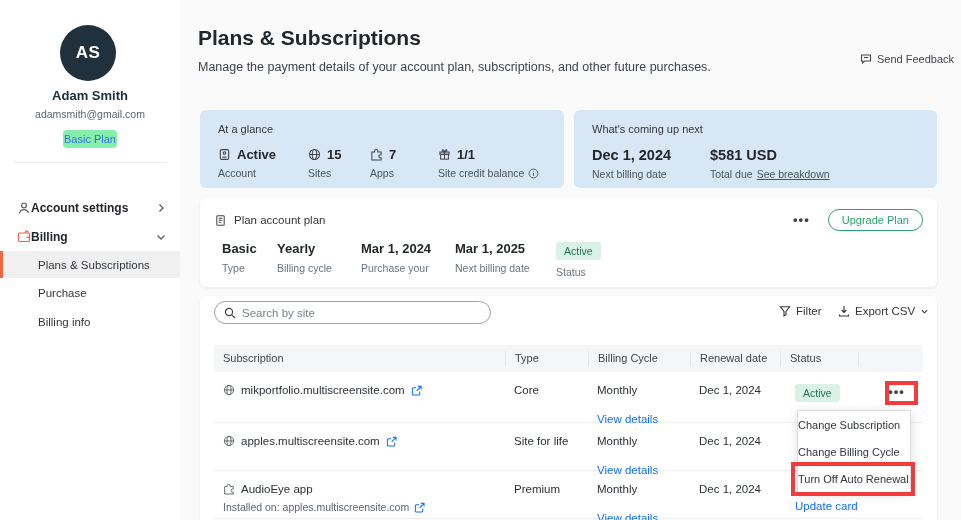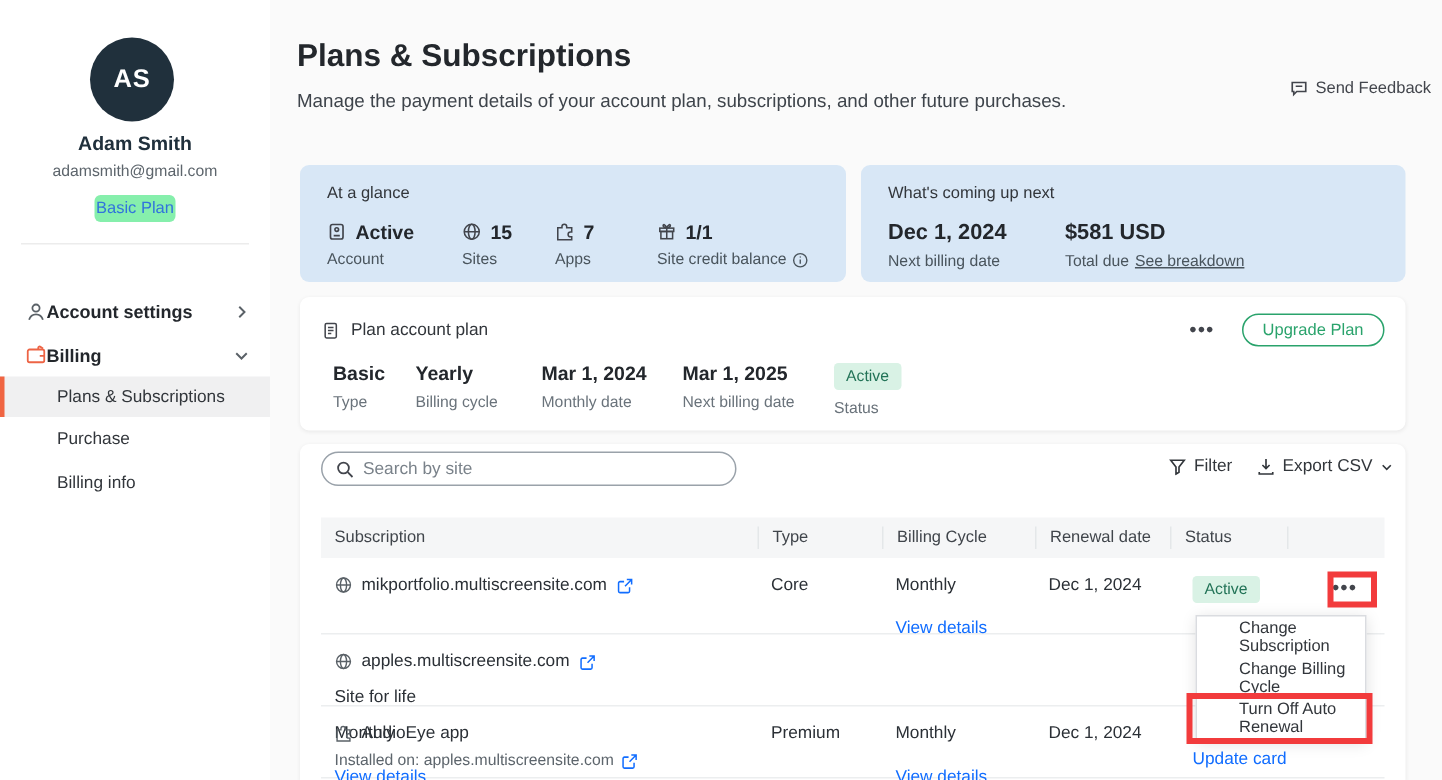--- a/index.html
+++ b/index.html
@@ -81,34 +81,34 @@
   .tool { position:absolute; top:9px; display:flex; align-items:center; gap:5px; font-size:11.5px; color:#32363B; cursor:pointer; }
   .tool.filter { left:579px; } .tool.export { left:638px; }
 
   .table { position:absolute; left:14px; top:49px; width:709px; }
   .thead { display:flex; height:27px; background:#F5F6F7; align-items:center; }
   .th { font-size:11px; color:#40454B; padding-left:9px; height:15px; line-height:15px; border-left:1px solid #E4E7E9; }
   .th:first-child { border-left:none; }
   .trow { display:flex; border-bottom:1px solid #ECEEEF; }
   .c0 { width:291px; } .c1 { width:83px; } .c2 { width:102px; } .c3 { width:90px; } .c4 { width:78px; } .c5 { width:65px; }
   .cell { padding:12px 0 0 9px; font-size:11.5px; color:#2B3036; }
-  .r1 { height:51px; } .r2 { height:48px;flex-direction:column; } .r3 { height:48px; }
+  .r1 { height:51px; } .r2 { height:48px; } .r3 { height:48px; }
   .name-line { display:flex; align-items:center; gap:6px; }
   .sub-line { font-size:10.5px; color:#5D656C; margin-top:6px; display:flex; align-items:center; gap:5px; }
   .link { color:#116DFF; cursor:pointer; text-decoration:none; display:inline-block; }
   .vd { margin-top:17px; }
   .cell.status { padding-left:15px; }
   .cell.actions { padding-left:0; text-align:center; }
   .row-dots { font-size:13px; font-weight:bold; color:#42454C; letter-spacing:1px; cursor:pointer; display:inline-block; margin-left:12px; }
   .update-card { margin-top:17px; }
 
   
   .ctx-menu { position:absolute; left:797px; top:410px; width:114px; background:#FFF;
               border:1px solid #DADCE0; box-shadow:0 2px 10px rgba(0,0,0,.13); z-index:20; }
-  .ctx-item { height:27px; display:flex; align-items:center; padding-left:28px; font-size:11px; color:#32363B; cursor:pointer; }
+  .ctx-item { height:27px; display:flex; align-items:center; padding-left:0; font-size:11px; color:#32363B; cursor:pointer; }
   .annot { position:absolute; border:4px solid #F23B3C; z-index:30; pointer-events:none; }
   .annot.a1 { left:885px; top:381px; width:33px; height:24px; }
   .annot.a2 { left:791px; top:462px; width:124px; height:34px; }
 </style>
 </head>
 <body>
 
 <div class="sidebar">
   <div class="avatar">
       <span>AS</span>
@@ -278,21 +278,21 @@
     <div class="pf">
       <div class="v">Basic</div>
       <div class="l">Type</div>
     </div>
     <div class="pf">
       <div class="v">Yearly</div>
       <div class="l">Billing cycle</div>
     </div>
     <div class="pf">
       <div class="v">Mar 1, 2024</div>
-      <div class="l">Monthly date</div>
+      <div class="l">Purchase your</div>
     </div>
     <div class="pf">
       <div class="v">Mar 1, 2025</div>
       <div class="l">Next billing date</div>
     </div>
     <div class="pf">
       <div><span class="badge-green">Active</span></div>
       <div class="l">Status</div>
     </div>
   </div>

